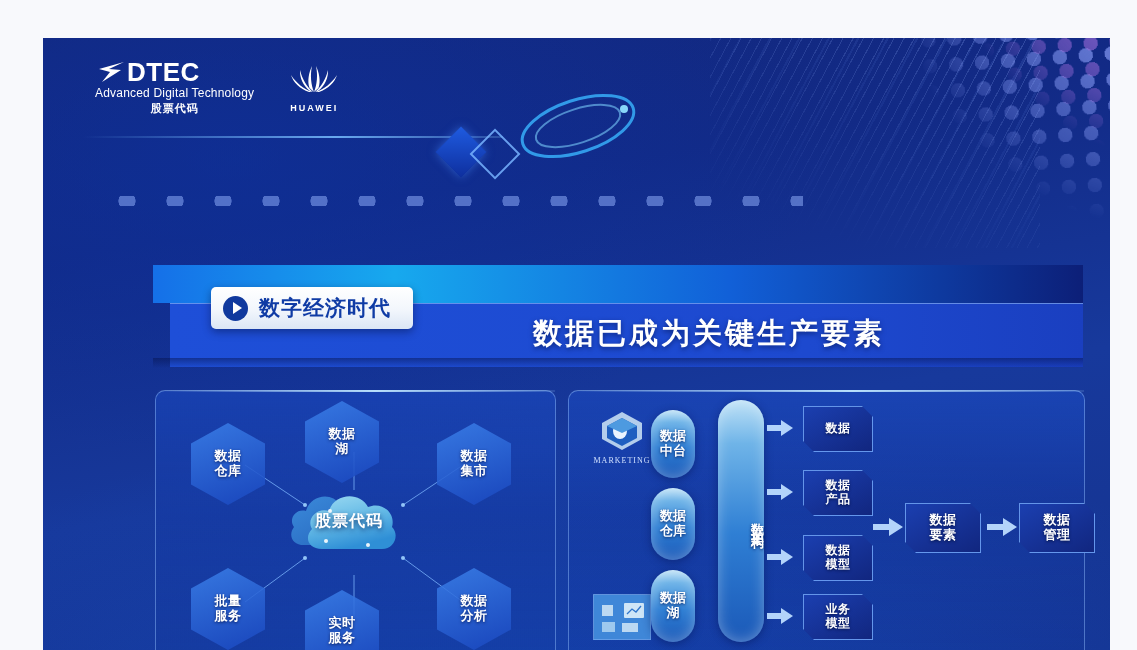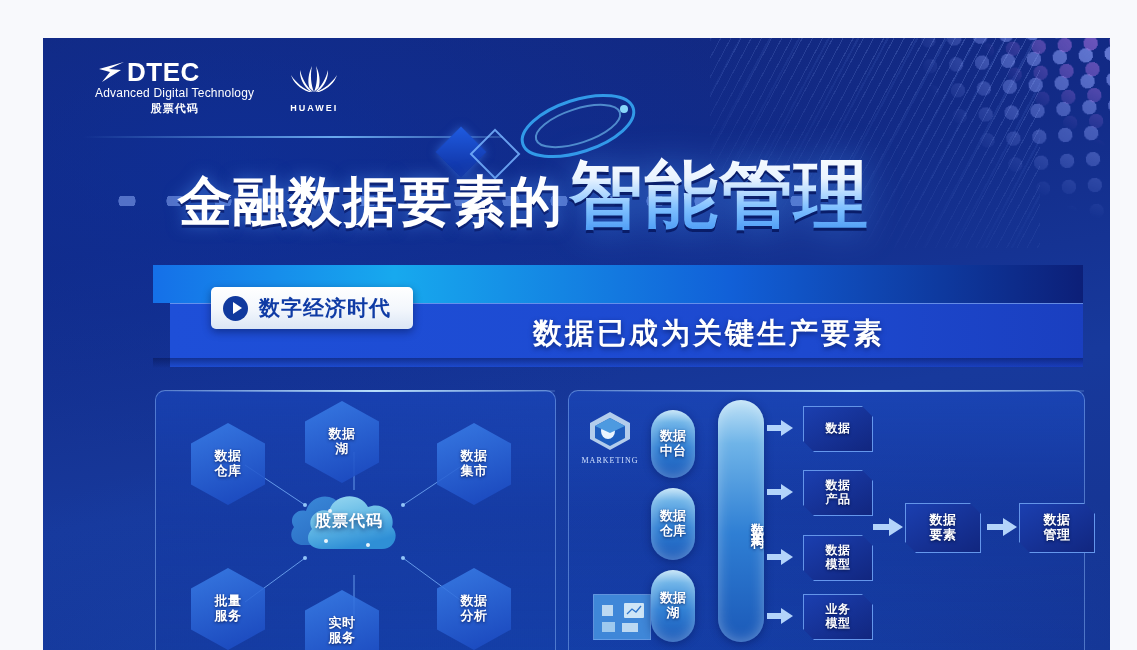--- a/index.html
+++ b/index.html
@@ -252,24 +252,20 @@
             <path d="M25 29 C31 24 36 16 38 7 C38.5 14 35 23 28 28 Z"></path>
             <path d="M22 29 C14 26 6 20 1 12 C3 19 10 26 19 29 Z"></path>
             <path d="M26 29 C34 26 42 20 47 12 C45 19 38 26 29 29 Z"></path>
           </g>
         </svg>
         <div class="hw-word">HUAWEI</div>
       </div>
     </div>
 
 
-    <div class="titlewrap">
-      <span class="title-a">金融数据要素的</span>
-      <span class="title-b">智能管理</span>
-    </div>
 
     <div class="band-top"></div>
     <div class="band-bottom"></div>
     <div class="band-shadow"></div>
     <div class="tag">
       <span class="play">
           <i></i>
         </span>
       <span class="txt">数字经济时代</span>
     </div>
@@ -348,21 +344,21 @@
 
     <svg style="position:absolute;left:100px;top:606px;width:425px;height:24px;" viewBox="0 0 425 24">
       <path d="M2 22 L12 12 L190 12 L205 24 L220 12 L398 12 L410 22" fill="none" stroke="#d8ecff" stroke-width="2.5"></path>
       <path d="M186 10 L205 10 L224 10 L208 24 L202 24 Z" fill="none" stroke="#cfe7ff" stroke-width="1.6"></path>
     </svg>
 
     <div class="panel right">
       <div class="toprefl"></div>
     </div>
 
-    <div class="icoitem" style="left:536px;top:372px;">
+    <div class="icoitem" style="left:548px;top:372px;">
       <svg width="46" height="40" viewBox="0 0 46 40">
         <path d="M23 2 L43 13 L43 29 L23 40 L3 29 L3 13 Z" fill="#cfe6f7" opacity=".85"></path>
         <path d="M23 8 L38 16 L38 28 L23 36 L8 28 L8 16 Z" fill="#1f5fc0"></path>
         <ellipse cx="21" cy="21" rx="7" ry="8" fill="#eaf4ff"></ellipse>
         <path d="M23 8 L38 16 L23 23 L8 16 Z" fill="#4d9ae0"></path>
       </svg>
       <div class="cap">MARKETING</div>
     </div>
     <div class="imgbox" style="left:550px;top:556px;">
       <svg width="56" height="44" viewBox="0 0 56 44">

